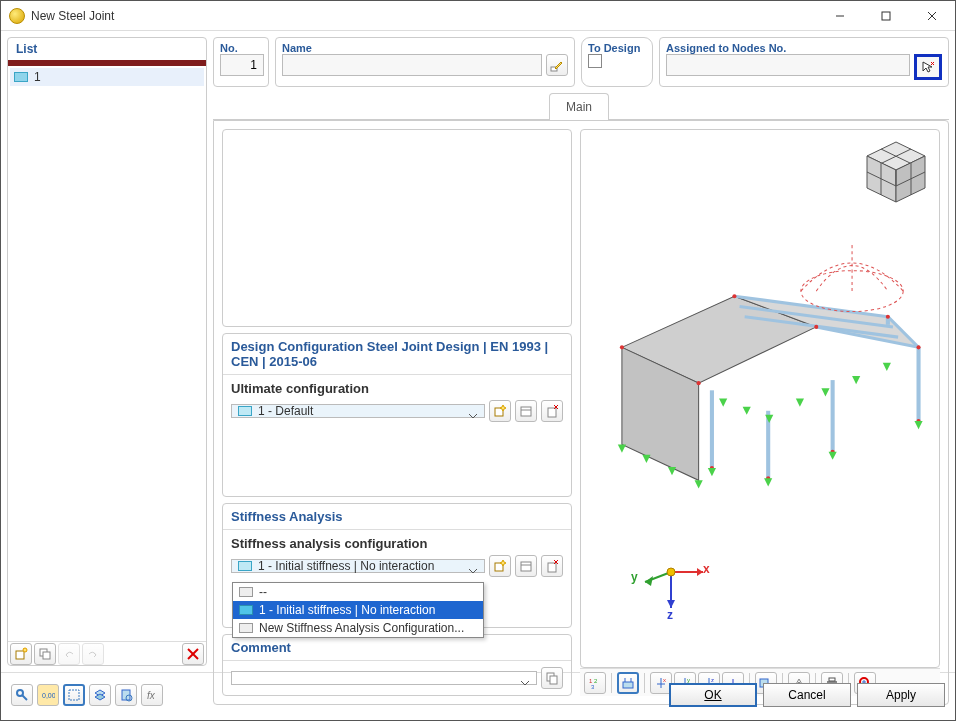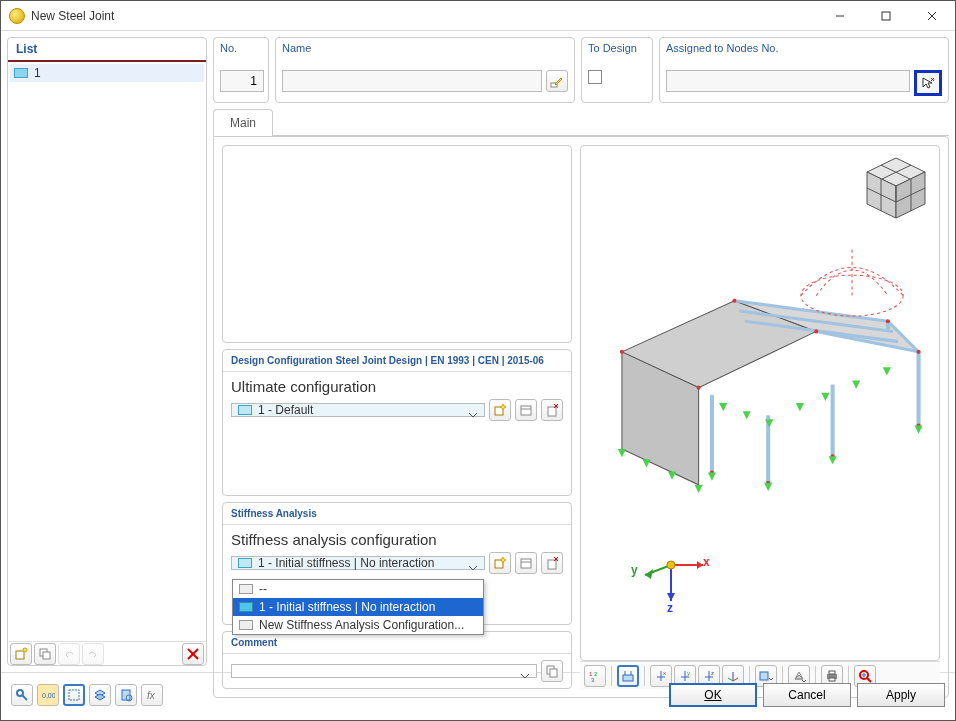--- a/index.html
+++ b/index.html
@@ -26,63 +26,63 @@
     border-radius: 50%; border: 1px solid #b98d00; }
   .titlebar .title { flex: 1; font-size: 12px; color: #333; }
   .titlebar .winbtn { width: 46px; height: 30px; display: flex; align-items: center; justify-content: center; }
   .titlebar .winbtn svg { width: 10px; height: 10px; }
 
   .content { display: flex; height: 641px; padding: 6px; gap: 6px; }
   .left-col { width: 200px; display: flex; flex-direction: column; }
   .right-col { flex: 1; display: flex; flex-direction: column; }
 
   .panel { border: 1px solid #ccc; border-radius: 4px; background: #fff; }
-  .panel-header { padding: 4px 8px; border-bottom: 2px solid #7f1d1d; color: #2a5a9a; font-weight: 600; }
+  .panel-header { padding: 4px 8px; border-bottom: 6px solid #7f1d1d; color: #2a5a9a; font-weight: 600; }
 
   .list-panel { flex: 1; display: flex; flex-direction: column; }
   .list-body { flex: 1; background: #fff; border: none; padding: 2px; }
   .list-row { display: flex; align-items: center; padding: 2px 4px; background: #e8f0fb; }
   .swatch { width: 14px; height: 10px; background: #8fd4eb; border: 1px solid #3aa5c6; margin-right: 6px; }
   .list-toolbar { height: 24px; display: flex; align-items: center; padding: 2px; gap: 2px; border-top: 1px solid #ddd; }
   .tb-btn { width: 22px; height: 22px; border: 1px solid #bbb; border-radius: 3px; background: linear-gradient(#fff,#eee); display: flex; align-items: center; justify-content: center; }
   .tb-btn.disabled { opacity: .4; }
   .tb-btn svg { width: 14px; height: 14px; }
   .tb-btn.red svg { stroke:#c00; }
 
   .top-fields { display: flex; gap: 6px; }
   .field-box { border: 1px solid #ccc; border-radius: 4px; padding: 4px 6px 6px; }
-  .field-label { font-size: 11px; color: #2a5a9a; font-weight: 400; margin-bottom: 16px; }
+  .field-label { font-size: 11px; color: #2a5a9a; font-weight: 700; margin-bottom: 0; }
   .textin { height: 22px; border: 1px solid #bbb; background: #f7f7f7; padding: 0 6px; font-size: 12px; }
   .no-box { width: 56px; }
   .no-box .textin { width: 44px; text-align: right; }
   .name-box { flex: 1; }
   .name-row { display: flex; gap: 4px; }
   .name-row .textin { flex: 1; }
   .small-btn { width: 22px; height: 22px; border: 1px solid #bbb; background: linear-gradient(#fff,#eee); border-radius: 3px; display:flex;align-items:center;justify-content:center; }
   .small-btn svg { width: 14px; height: 14px; }
-  .todesign-box { width: 72px; }
+  .todesign-box { width: 72px; border-radius: 9px; }
   .chk { width: 14px; height: 14px; border: 1px solid #888; background: #fff; }
   .assigned-box { width: 290px; }
   .assigned-row { display:flex; gap:4px; }
   .assigned-row .textin { flex:1; }
   .pick-btn { width:28px; height:26px; border:3px solid #1030c0; display:flex; align-items:center; justify-content:center; background:#f7f7f7; }
 
-  .tabs-row { display:flex; margin-top: 6px; border-bottom:1px solid #ccc; }
+  .tabs-row { display:flex; margin-top: 6px; border-bottom:1px solid #ccc;justify-content:center; }
   .tab { padding: 6px 16px; border:1px solid #ccc; border-bottom:none; border-radius:4px 4px 0 0; background:#f1f1f1; margin-right:4px; color:#555; margin-bottom:-1px; background:#fff; }
 
   .main-area { flex:1; display:flex; gap:8px; margin-top:0; border:1px solid #ccc; border-radius:0 4px 4px 4px; padding:8px; }
   .form-col { width: 350px; display:flex; flex-direction:column; gap:6px; }
   .view-col { flex:1; display:flex; flex-direction:column; }
 
   .big-blank { height: 198px; border:1px solid #ccc; border-radius:4px; background:#fff; }
 
   .section { border:1px solid #ccc; border-radius:4px; }
-  .section-head { color:#2a5a9a; font-weight:600; padding:5px 8px; border-bottom:1px solid #ddd; font-size:10px; }
+  .section-head { color:#2a5a9a; font-weight:600; padding:5px 8px; border-bottom:1px solid #ddd; font-size:13px; }
   .section-body { padding:6px 8px; }
-  .sub-label { font-size:15px; color:#333; margin-bottom:4px; }
+  .sub-label { font-size:13px; color:#333; margin-bottom:4px;font-weight:bold; }
   .combo-row { display:flex; gap:4px; align-items:center; }
   .combo { flex:1; height:14px; border:1px solid #bbb; background:#eaf4fb; display:flex; align-items:center; padding:0 6px; position:relative; }
   .combo .swatch { width:14px; height:10px; }
   .combo .caret { position:absolute; right:4px; top:4px; width:14px; height:14px; }
   .iconbtn { width:22px;height:22px;border:1px solid #bbb;background:linear-gradient(#fff,#eee);border-radius:3px;display:flex;align-items:center;justify-content:center; }
   .iconbtn svg{width:14px;height:14px;}
 
   .dropdown { position:relative; }
   .dd-list { position:absolute; top:22px; left:0; right:0; border:1px solid #888; background:#fff; box-shadow:2px 2px 4px rgba(0,0,0,.2); z-index:10; }
   .dd-item { display:flex; align-items:center; padding:2px 6px; }

